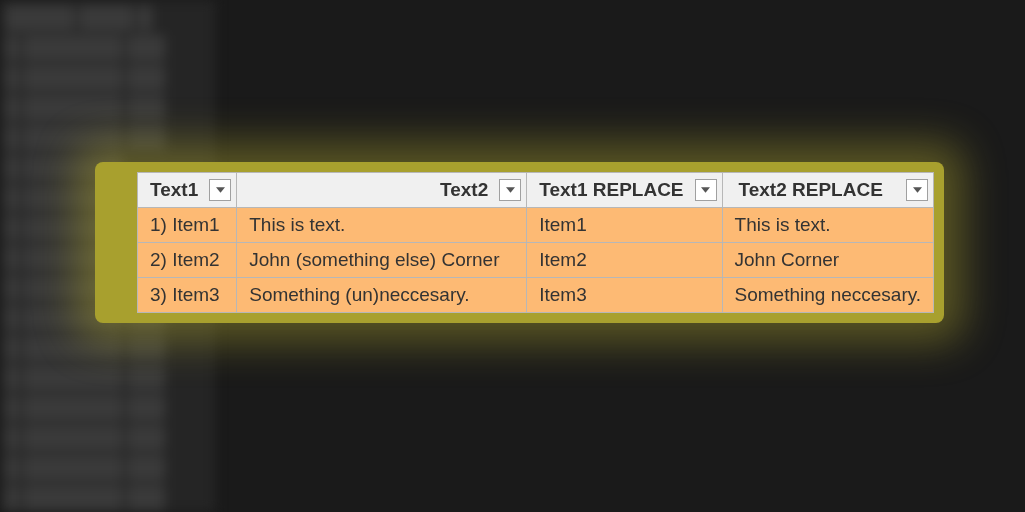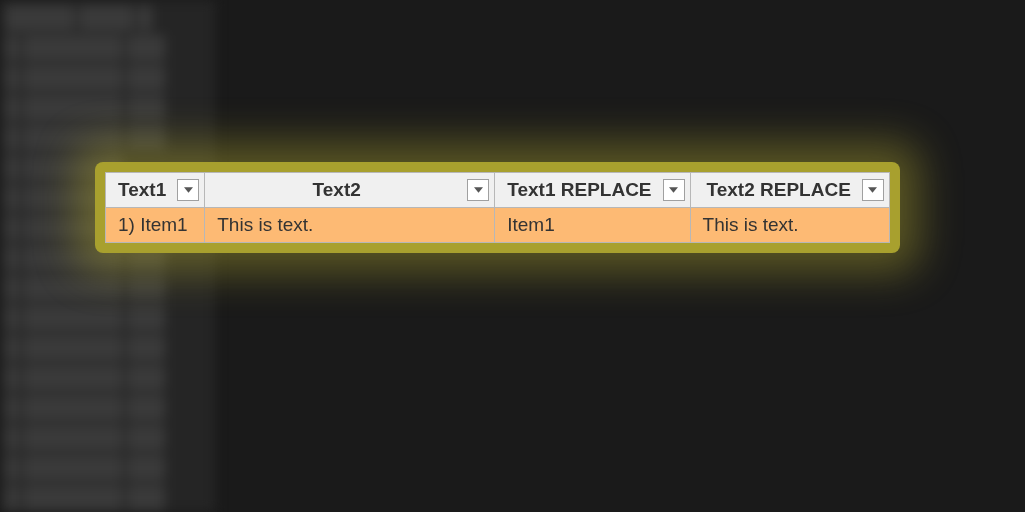--- a/index.html
+++ b/index.html
@@ -51,39 +51,40 @@
       background: #a8a02e;
       border-radius: 8px;
       box-shadow: 0 0 40px 20px rgba(168, 160, 46, 0.45);
     }
     
     table {
       border-collapse: collapse;
       background: #ffffff;
       font-size: 19px;
       color: #333;
+      margin-left: 32px;
     }
     
     th, td {
       border: 1px solid #b7b7b7;
       padding: 6px 12px;
       text-align: left;
       vertical-align: middle;
       white-space: nowrap;
     }
     
     th {
       background: #f0f0f0;
       font-weight: 600;
       position: relative;
       padding-right: 38px;
     }
     
     th.c1 { width: 95px; text-align: left; }
-    th.c2 { width: 290px; text-align: center; }
+    th.c2 { width: 290px; text-align: right; }
     th.c3 { width: 195px; text-align: right; }
     th.c4 { width: 180px; text-align: left; padding-left: 16px; }
     
     .filter-btn {
       position: absolute;
       right: 5px;
       top: 50%;
       transform: translateY(-50%);
       width: 22px;
       height: 22px;
@@ -226,15 +227,27 @@
         </th>
       </tr>
     </thead>
     <tbody>
       <tr>
         <td>1) Item1</td>
         <td>This is text.</td>
         <td>Item1</td>
         <td>This is text.</td>
       </tr>
+      <tr>
+        <td>2) Item2</td>
+        <td>John (something else) Corner</td>
+        <td>Item2</td>
+        <td>John Corner</td>
+      </tr>
+      <tr>
+        <td>3) Item3</td>
+        <td>Something (un)neccesary.</td>
+        <td>Item3</td>
+        <td>Something neccesary.</td>
+      </tr>
     </tbody>
   </table>
 </div>
 
 </body></html>

